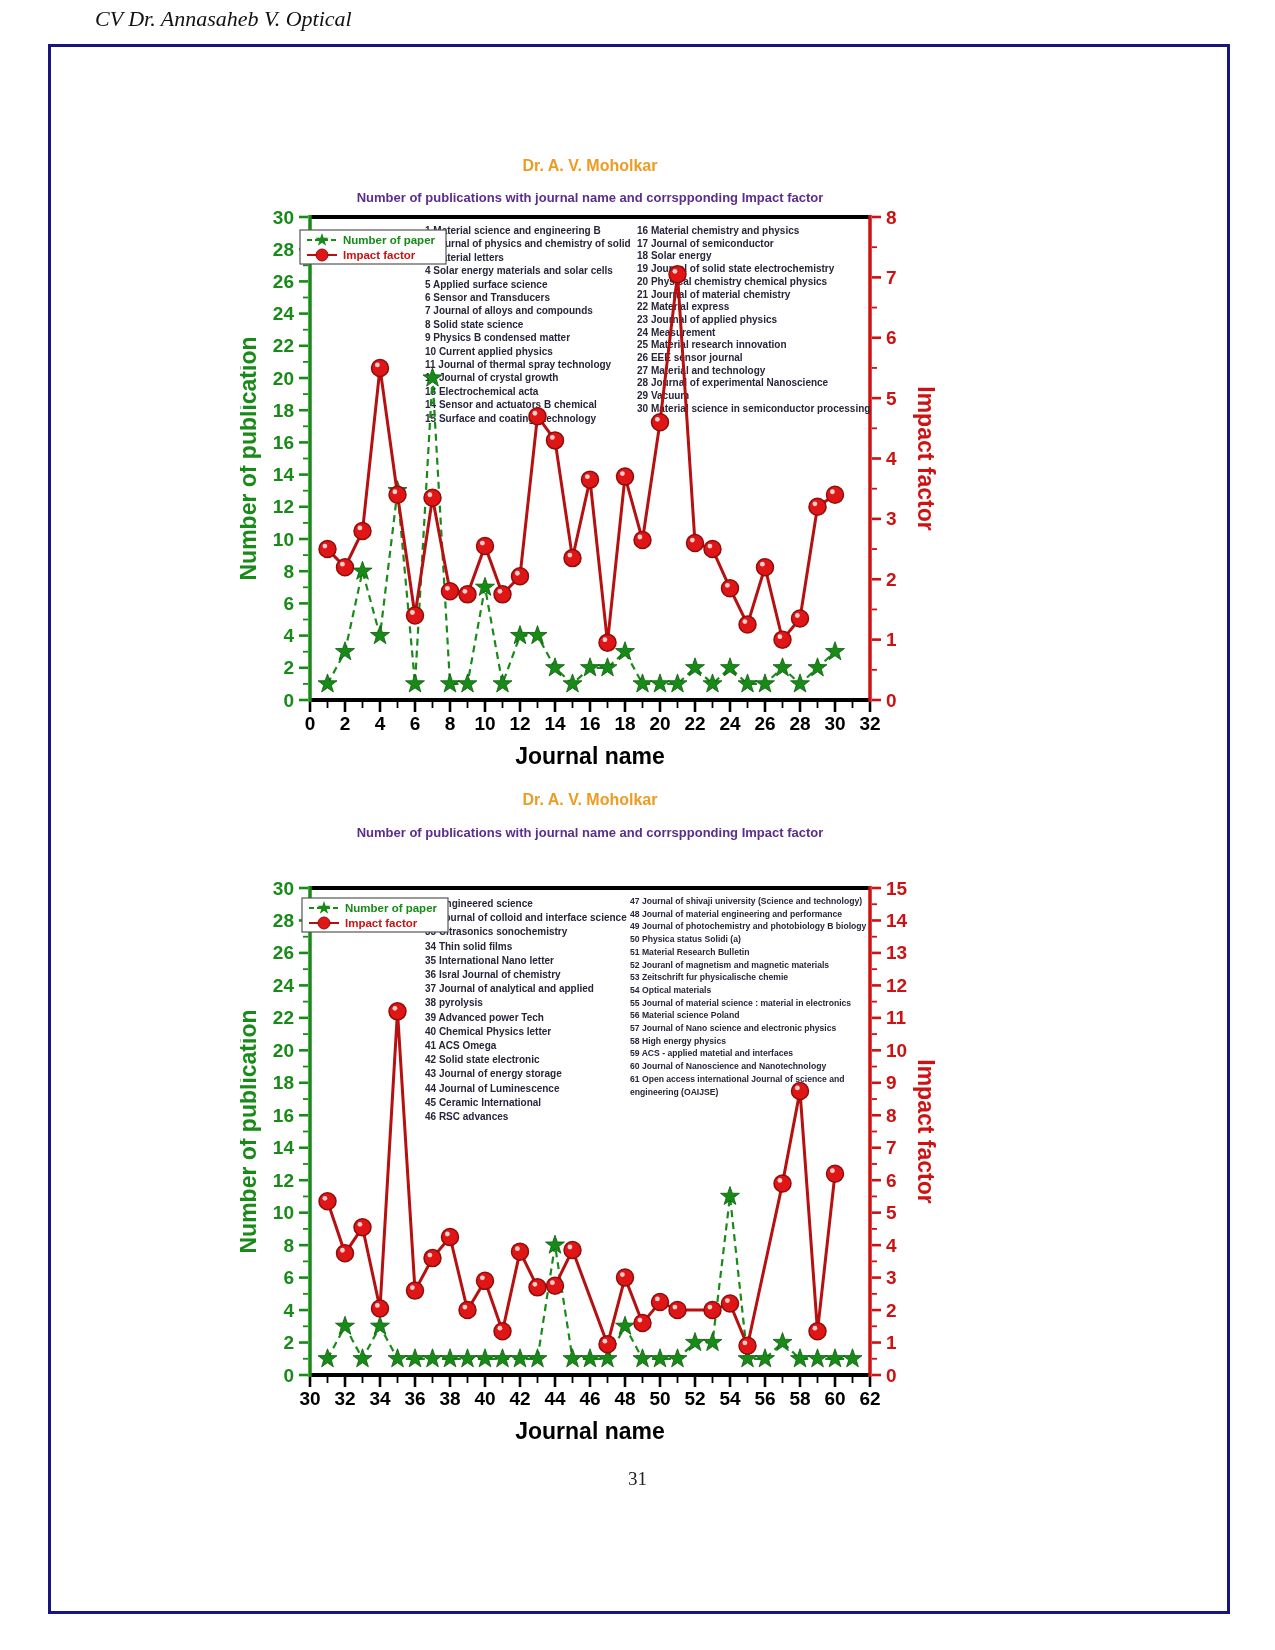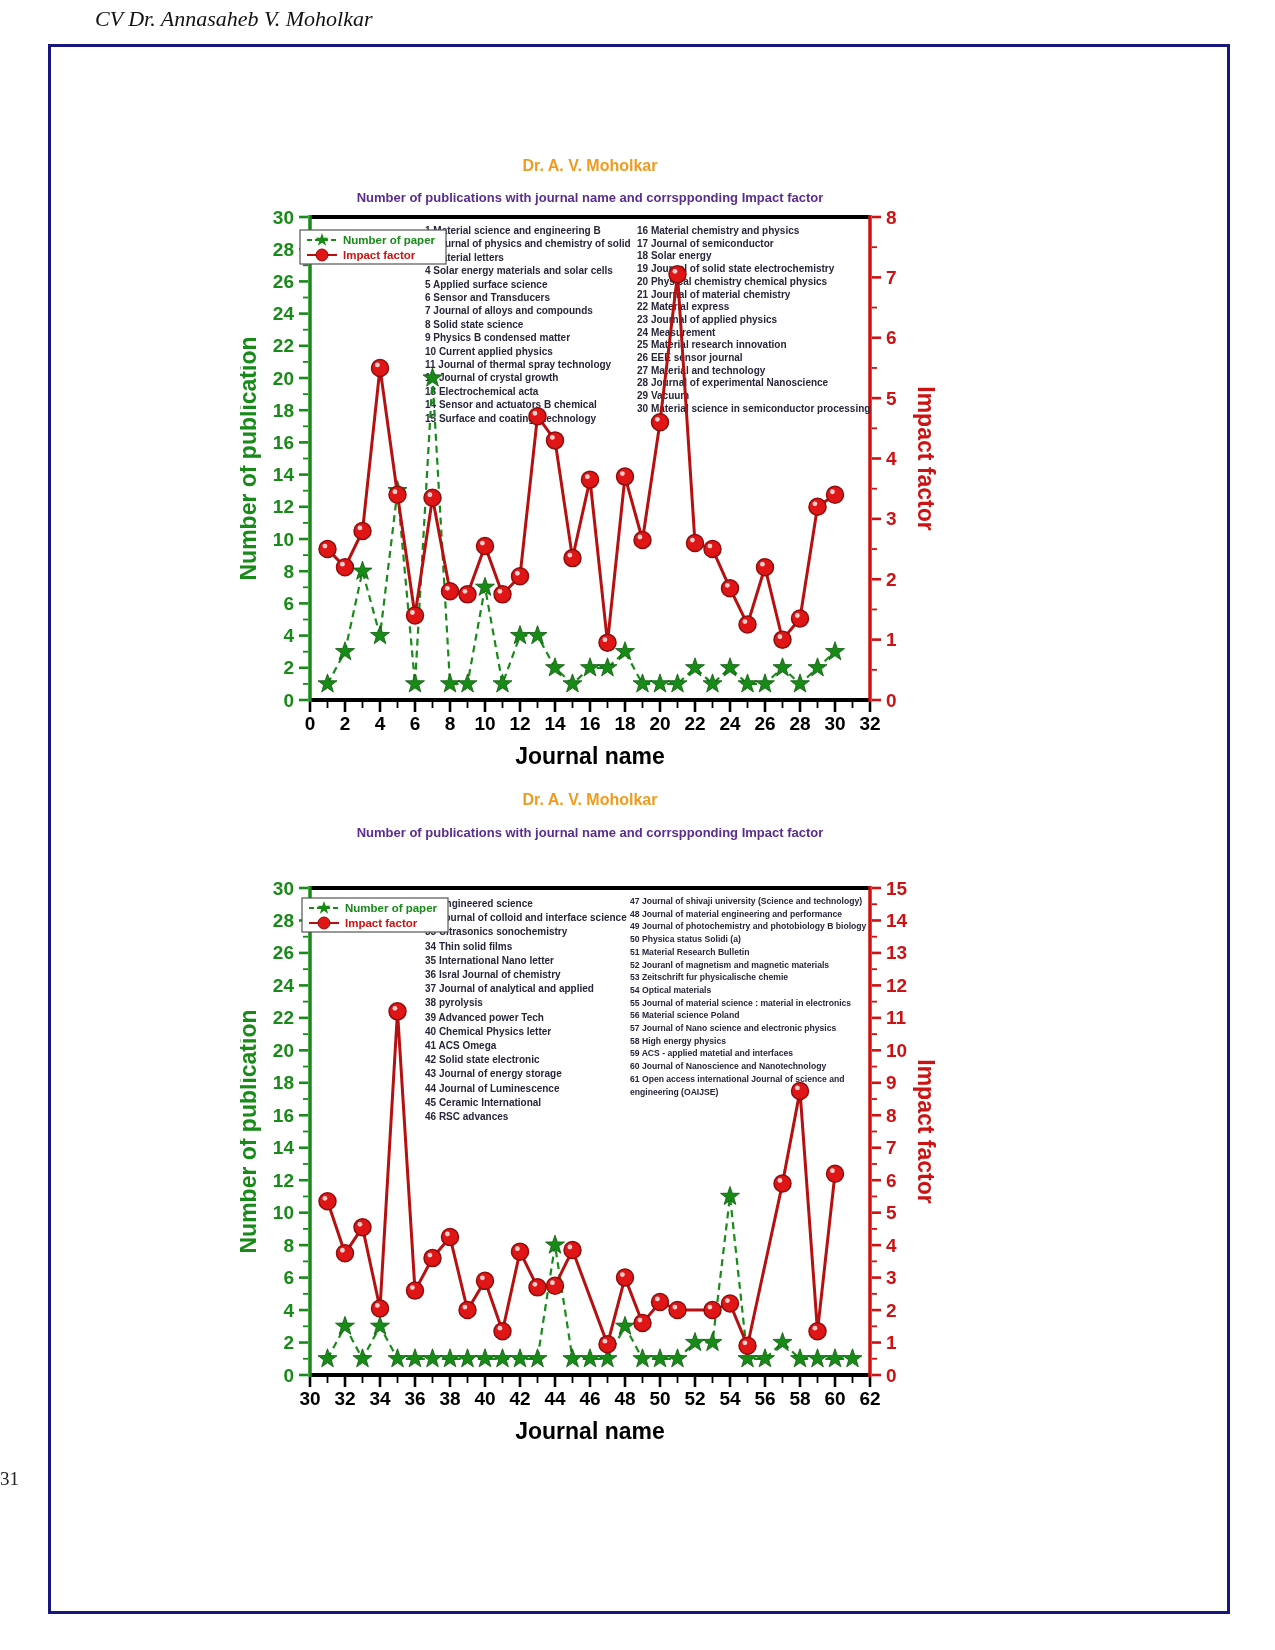--- a/index.html
+++ b/index.html
@@ -5,29 +5,29 @@
   html,body{margin:0;padding:0;background:#ffffff;}
   #page{position:relative;width:1275px;height:1650px;background:#ffffff;overflow:hidden;
         font-family:"Liberation Sans",sans-serif;}
   #header{position:absolute;left:95px;top:6px;font-family:"Liberation Serif",serif;
           font-style:italic;font-size:22px;color:#111;}
   #frame{position:absolute;left:48px;top:44px;width:1176px;height:1564px;
          border:3px solid #16167e;}
   .chart-block{position:absolute;}
   #chart1{left:240px;top:140px;width:700px;height:650px;}
   #chart2{left:240px;top:770px;width:700px;height:690px;}
-  #pagenum{position:absolute;left:0;top:1468px;width:1275px;
+  #pagenum{position:absolute;left:0;top:1468px;width:1275px;text-align:center;
            font-family:"Liberation Serif",serif;font-size:19px;color:#222;}
   svg text{font-family:"Liberation Sans",sans-serif;}
 </style>
 </head>
 <body>
 
 <div id="page">
-  <div id="header">CV Dr. Annasaheb V. Moholkar</div>
+  <div id="header">CV Dr. Annasaheb V. Optical</div>
   <div id="frame"></div>
   <div id="chart1" class="chart-block"><svg width="700" height="650" viewBox="0 0 700 650">
         <text x="350" y="31" text-anchor="middle" font-size="16" font-weight="bold" fill="#ef9b20">Dr. A. V. Moholkar</text>
         <text x="350" y="62" text-anchor="middle" font-size="13" font-weight="bold" fill="#5b2d8e">Number of publications with journal name and corrspponding Impact factor</text>
         <g>
           <line x1="70" y1="77" x2="630" y2="77" stroke="#000" stroke-width="4"></line>
           <line x1="70" y1="560" x2="630" y2="560" stroke="#000" stroke-width="4"></line>
           <line x1="70" y1="75" x2="70" y2="562" stroke="#178a17" stroke-width="3.5"></line>
           <line x1="630" y1="75" x2="630" y2="562" stroke="#cc1212" stroke-width="3.5"></line>
         </g>

